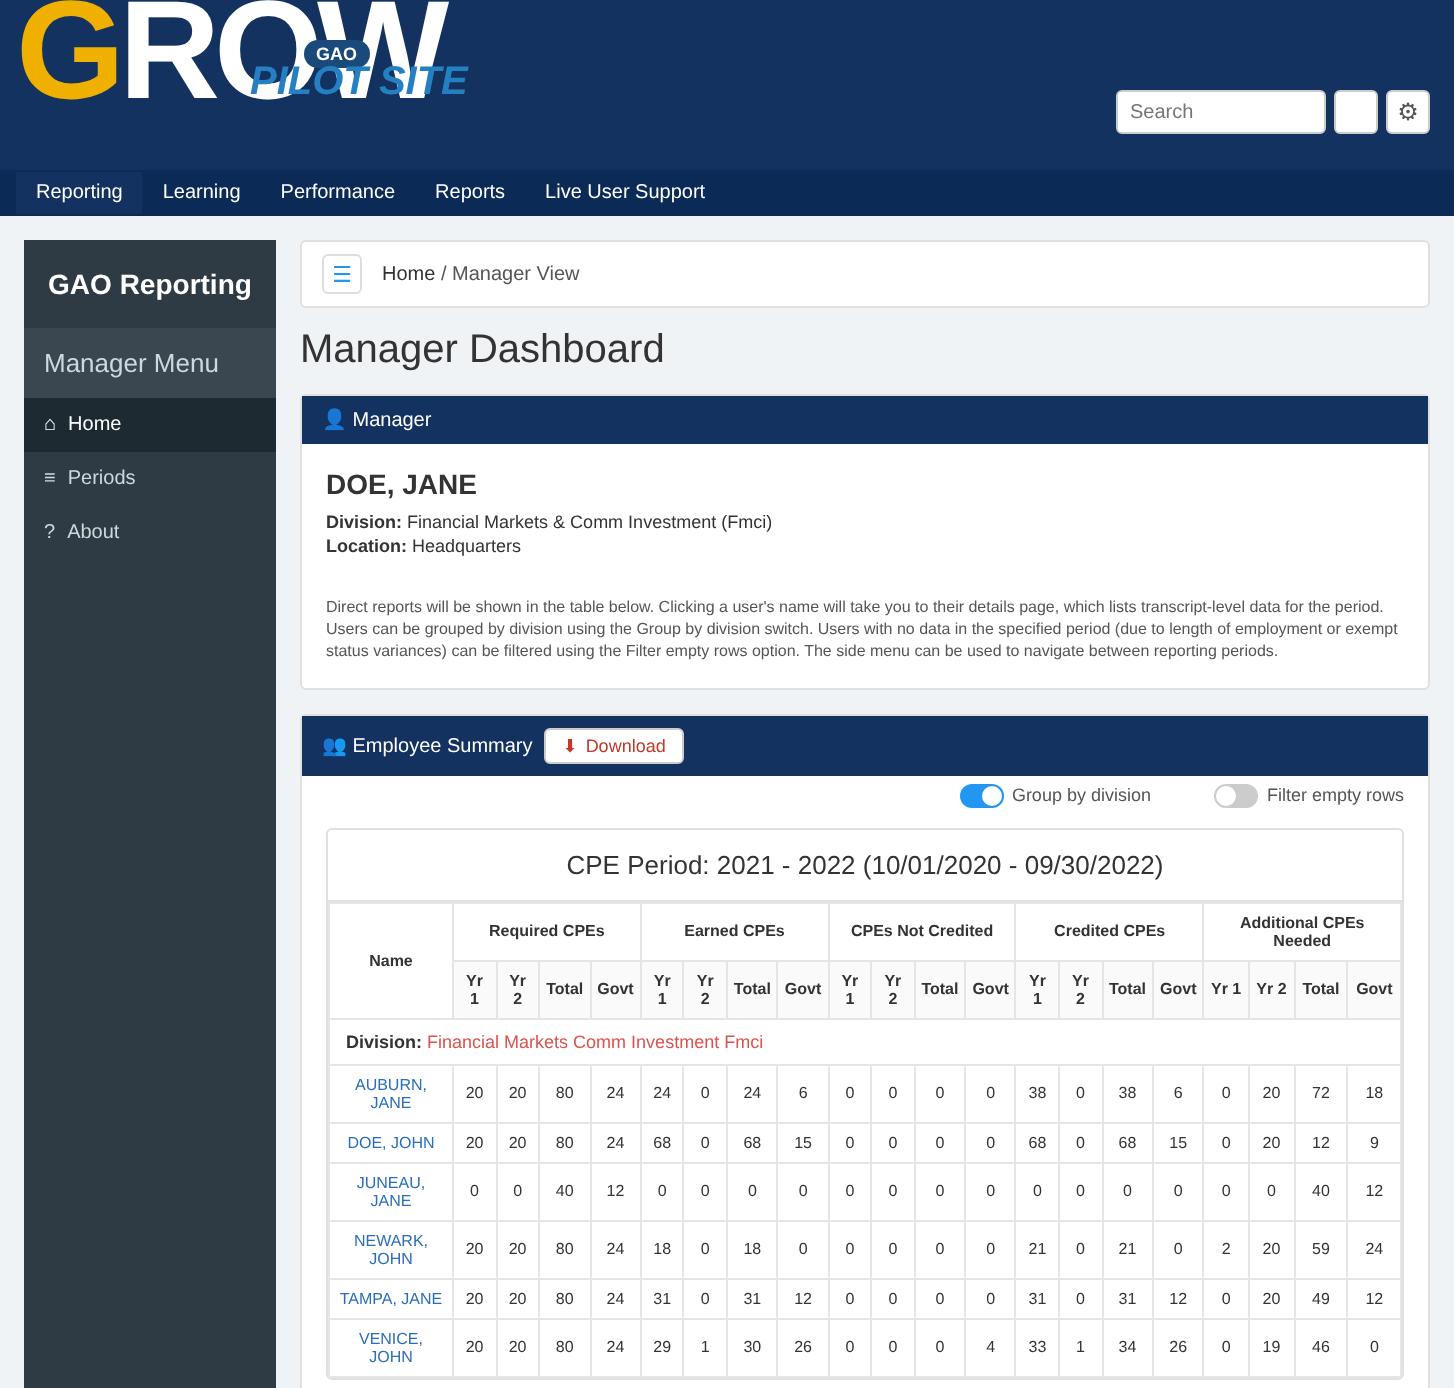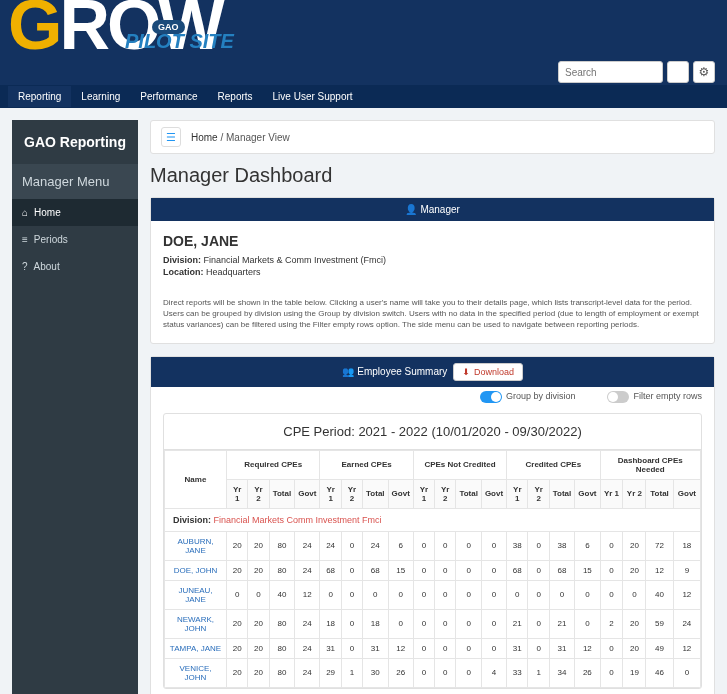--- a/index.html
+++ b/index.html
@@ -2,40 +2,40 @@
 <html><head>
 <meta charset="utf-8">
 <style>
 *{box-sizing:border-box;margin:0;padding:0}
 body{font-family:Arial,Helvetica,sans-serif;background:#f0f3f6;font-size:11px;color:#333;width:727px}
 .banner{background:#133260;height:85px;position:relative;overflow:hidden}
 .logo{position:absolute;left:8px;top:-15px;font-size:70px;font-weight:bold;color:#fff;letter-spacing:-3px}
 .logo .g{color:#f0b000}
 .logo-sub{position:absolute;left:125px;top:30px;font-size:20px;font-weight:bold;color:#2480c0;font-style:italic}
 .logo-gao{position:absolute;left:152px;top:20px;background:#1a4a7a;color:#fff;font-size:9px;padding:2px 6px;border-radius:8px;font-weight:bold}
-.search-wrap{position:absolute;right:12px;top:61px;display:flex;gap:4px}
+.search-wrap{position:absolute;right:12px;top:45px;display:flex;gap:4px}
 .search-wrap input{width:105px;height:22px;border:1px solid #ccc;border-radius:3px;padding:0 6px;font-size:10px}
 .search-wrap .ib{width:22px;height:22px;background:#fff;border:1px solid #ccc;border-radius:3px;display:flex;align-items:center;justify-content:center;font-size:12px;color:#555;cursor:pointer}
 .navbar{background:#0b2a55;display:flex;padding:0 8px;height:23px;align-items:center}
 .navbar .ni{color:#fff;font-size:10px;padding:5px 10px;cursor:pointer}
 .navbar .ni.active{background:#133260}
 .main{display:flex;gap:12px;padding:12px}
 .sidebar{width:126px;background:#2f3b44;color:#fff;flex-shrink:0}
 .sb-title{padding:14px 10px;font-size:14px;font-weight:bold;text-align:center}
 .sb-sub{background:#3a4751;padding:10px;font-size:13px;color:#cfd8dd}
 .sb-item{padding:8px 10px;font-size:10px;display:flex;align-items:center;gap:6px;cursor:pointer;color:#cfd8dd}
 .sb-item.active{background:#1e2a32;color:#fff}
 .content{flex:1;min-width:0}
 .crumb-wrap{background:#fff;border:1px solid #e0e0e0;border-radius:3px;padding:6px 10px;display:flex;align-items:center;gap:10px;margin-bottom:10px}
 .crumb-ic{width:20px;height:20px;border:1px solid #ddd;border-radius:3px;display:flex;align-items:center;justify-content:center;color:#2196f3;font-size:11px}
 .crumb{font-size:10px;color:#555}
 .crumb a{color:#333;text-decoration:none}
 .h1{font-size:20px;color:#333;margin:6px 0 10px;font-weight:normal}
 .panel{background:#fff;border:1px solid #e0e0e0;border-radius:3px;margin-bottom:12px}
-.phead{background:#133260;color:#fff;padding:6px 10px;font-size:10px;display:flex;align-items:center;gap:6px;justify-content:center}
+.phead{background:#133260;color:#fff;padding:6px 10px;font-size:10px;display:flex;align-items:center;gap:6px;justify-content:flex-start}
 .pbody{padding:12px}
 .mname{font-size:14px;font-weight:bold;margin-bottom:6px}
 .meta{font-size:9px;margin-bottom:2px}
 .help{font-size:8px;color:#555;margin-top:20px;line-height:1.4}
 .dl-btn{background:#fff;color:#c0392b;border:1px solid #ccc;border-radius:3px;padding:3px 8px;font-size:9px;display:flex;align-items:center;gap:4px;cursor:pointer}
 .toggles{display:flex;justify-content:flex-end;gap:32px;padding:4px 12px 10px;font-size:9px;align-items:center;color:#555}
 .sw{width:22px;height:12px;border-radius:6px;position:relative;display:inline-block;vertical-align:middle;margin-right:4px}
 .sw::after{content:"";position:absolute;width:10px;height:10px;border-radius:50%;background:#fff;top:1px}
 .sw.on{background:#2196f3}.sw.on::after{right:1px}
 .sw.off{background:#ccc}.sw.off::after{left:1px}
@@ -134,21 +134,21 @@
       <div class="twrap">
         <div class="tperiod">CPE Period: 2021 - 2022     (10/01/2020 - 09/30/2022)</div>
         <table>
           <thead id="thead">
               <tr>
                 <th rowspan="2" class="name-col g">Name</th>
                 <th colspan="4" class="g">Required CPEs</th>
                 <th colspan="4" class="g">Earned CPEs</th>
                 <th colspan="4" class="g">CPEs Not Credited</th>
                 <th colspan="4" class="g">Credited CPEs</th>
-                <th colspan="4" class="g">Dashboard CPEs Needed</th>
+                <th colspan="4" class="g">Additional CPEs Needed</th>
               </tr>
               <tr>
                 <th>Yr 1</th>
                 <th>Yr 2</th>
                 <th>Total</th>
                 <th>Govt</th>
                 <th>Yr 1</th>
                 <th>Yr 2</th>
                 <th>Total</th>
                 <th>Govt</th>

